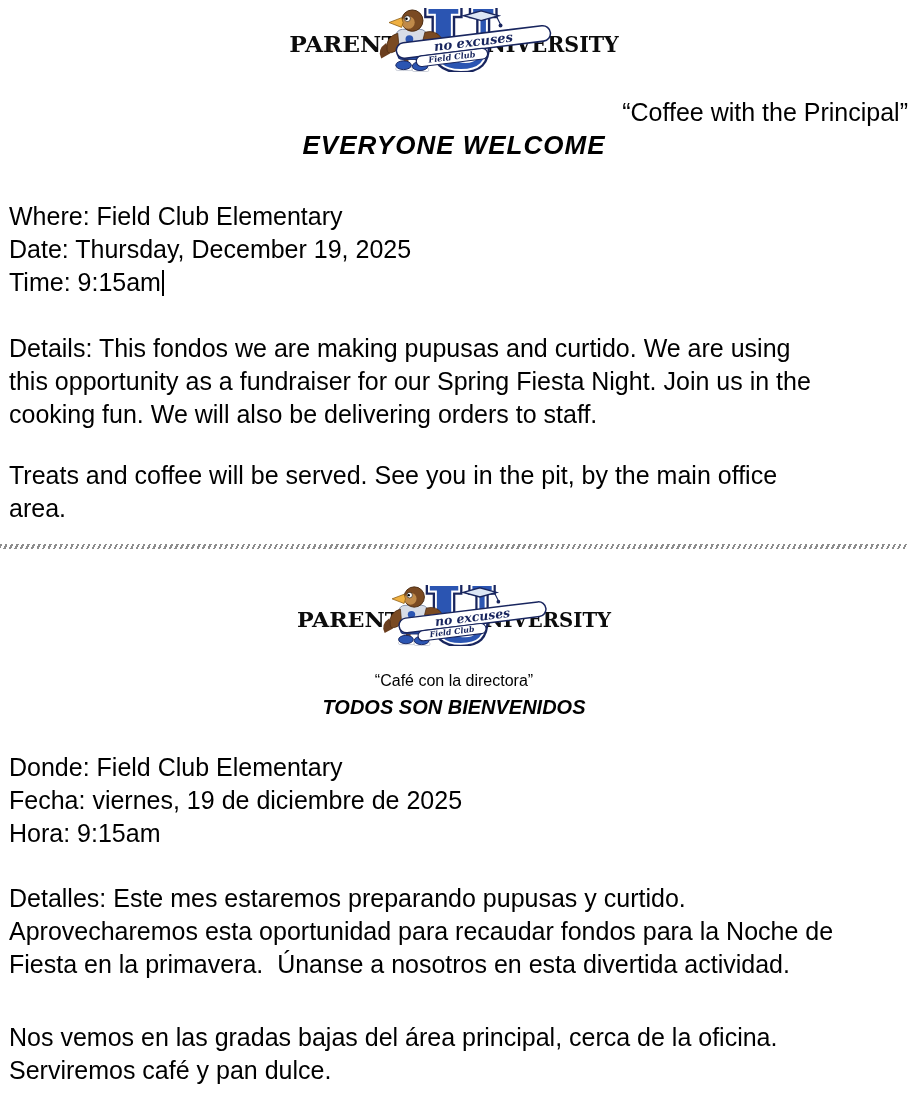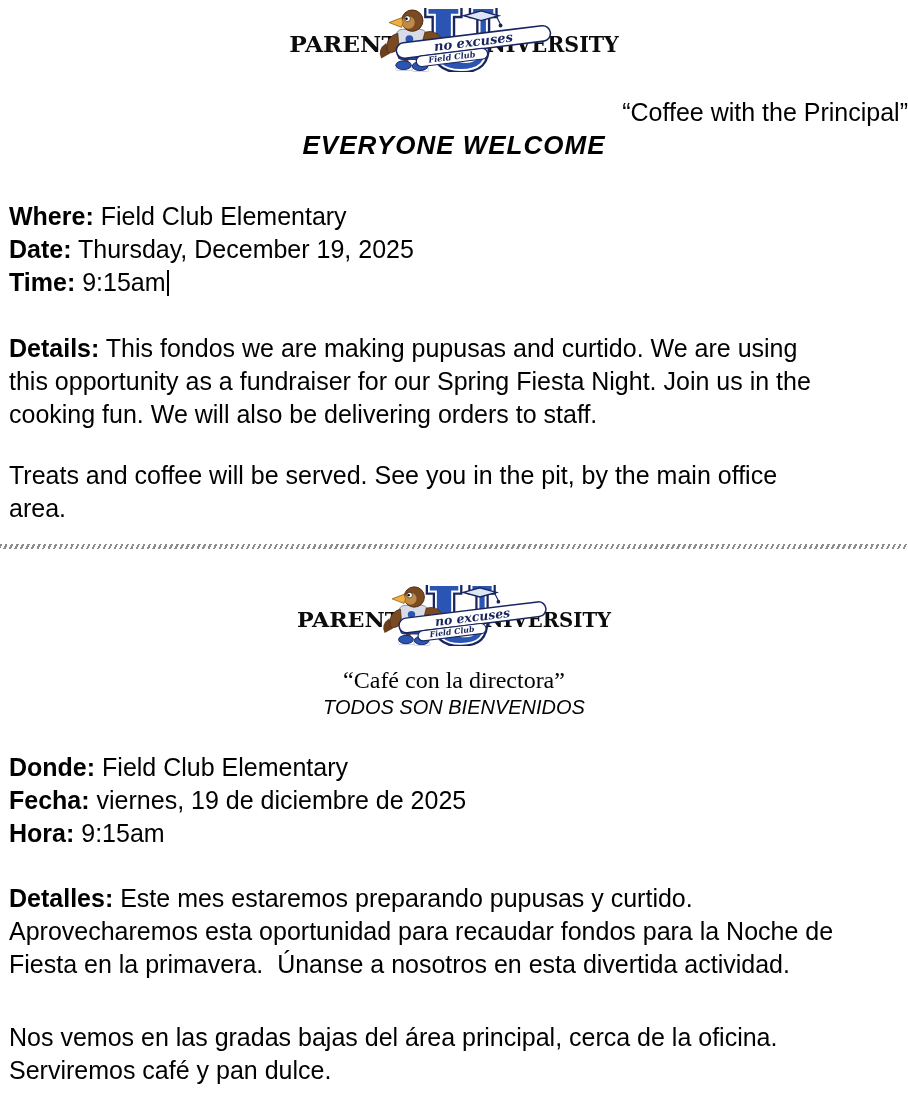--- a/index.html
+++ b/index.html
@@ -17,26 +17,26 @@
   svg.logo-lg { width:340px; height:64px; }
   svg.logo-sm { width:326px; height:61px; }
   .logo-text { font-family:"DejaVu Serif", serif; font-weight:bold; fill:#0c0c0c; }
   .ribbon-text { font-family:"DejaVu Serif", serif; font-weight:bold; font-style:italic; fill:#18255e; }
 
   .headline-en { margin-top:16px; text-align:center; }
   .h-quote { font-size:25px;text-align:right; }
   .h-welcome { font-size:26px; font-weight:bold; font-style:italic; letter-spacing:1px; }
 
   .headline-es { margin-top:13px; text-align:center; line-height:27px; }
-  .h-cafe { font-size:24px;font-family:Liberation Serif, serif; }
-  .h-todos { font-size:20px; font-weight:normal; font-style:italic; }
+  .h-cafe { font-size:16px; }
+  .h-todos { font-size:20px; font-weight:bold; font-style:italic; }
 
   .block { margin-left:9px; margin-right:9px; }
   .line { white-space:pre; }
-  b { font-weight:bold; }
+  b { font-weight:normal; }
 
   .fields-en { margin-top:38px; }
   .details-en { margin-top:33px; }
   .treats-en { margin-top:28px; }
 
   .fields-es { margin-top:30px; }
   .details-es { margin-top:32px; }
   .closing-es { margin-top:40px; }
 
   .divider {

